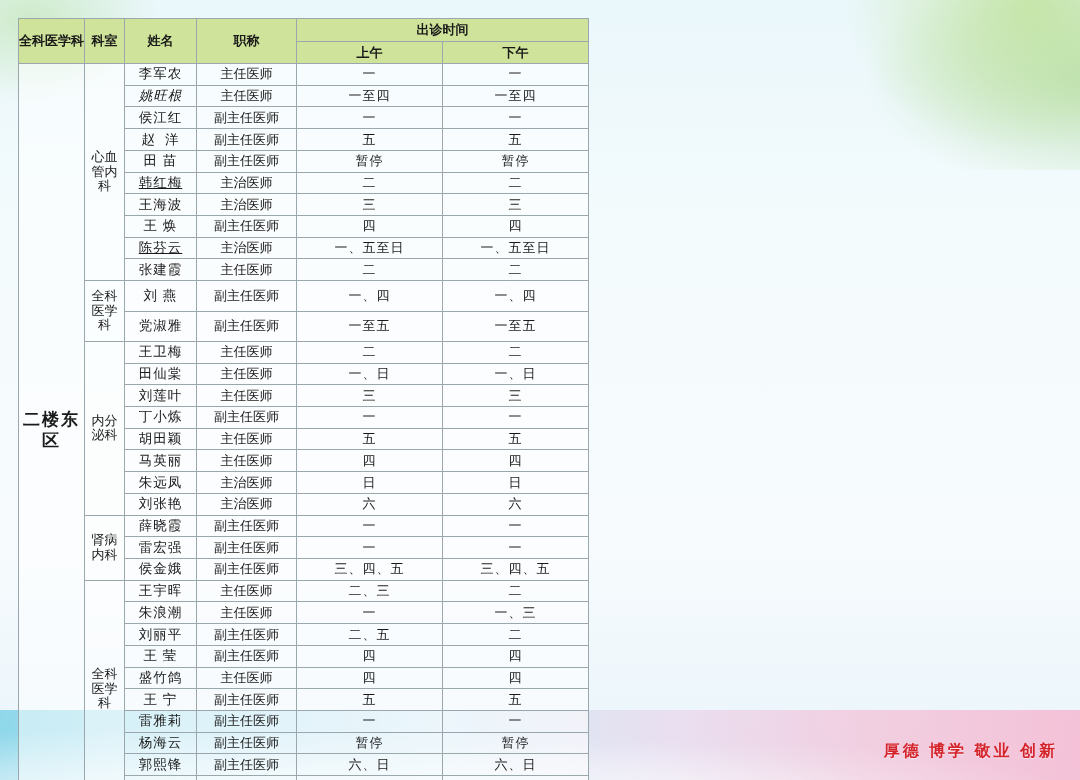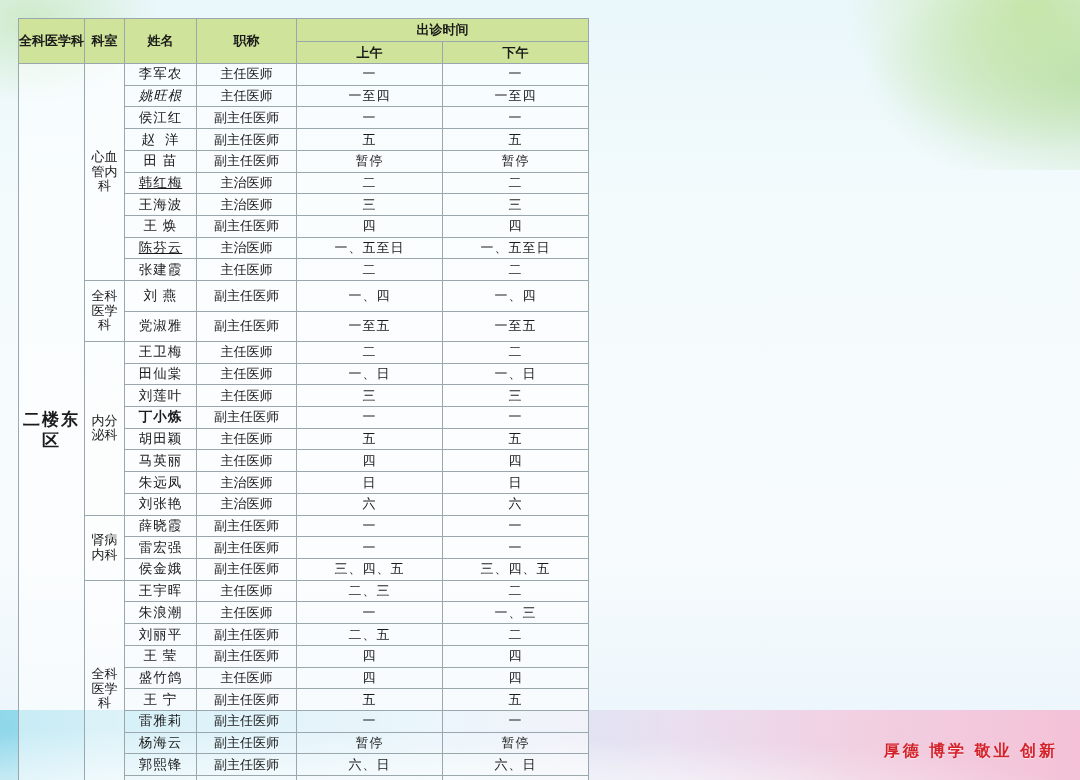--- a/index.html
+++ b/index.html
@@ -191,21 +191,21 @@
           <td class="time" style="height: 20.7273px;">一、日</td>
           <td class="time" style="height: 20.7273px;">一、日</td>
         </tr>
         <tr>
           <td class="name" style="height: 20.7273px;">刘莲叶</td>
           <td class="title" style="height: 20.7273px;">主任医师</td>
           <td class="time" style="height: 20.7273px;">三</td>
           <td class="time" style="height: 20.7273px;">三</td>
         </tr>
         <tr>
-          <td class="name" style="height: 20.7273px; font-weight: bold;">丁小炼</td>
+          <td class="name" style="height: 20.7273px;">丁小炼</td>
           <td class="title" style="height: 20.7273px;">副主任医师</td>
           <td class="time" style="height: 20.7273px;">一</td>
           <td class="time" style="height: 20.7273px;">一</td>
         </tr>
         <tr>
           <td class="name" style="height: 20.7273px;">胡田颖</td>
           <td class="title" style="height: 20.7273px;">主任医师</td>
           <td class="time" style="height: 20.7273px;">五</td>
           <td class="time" style="height: 20.7273px;">五</td>
         </tr>

